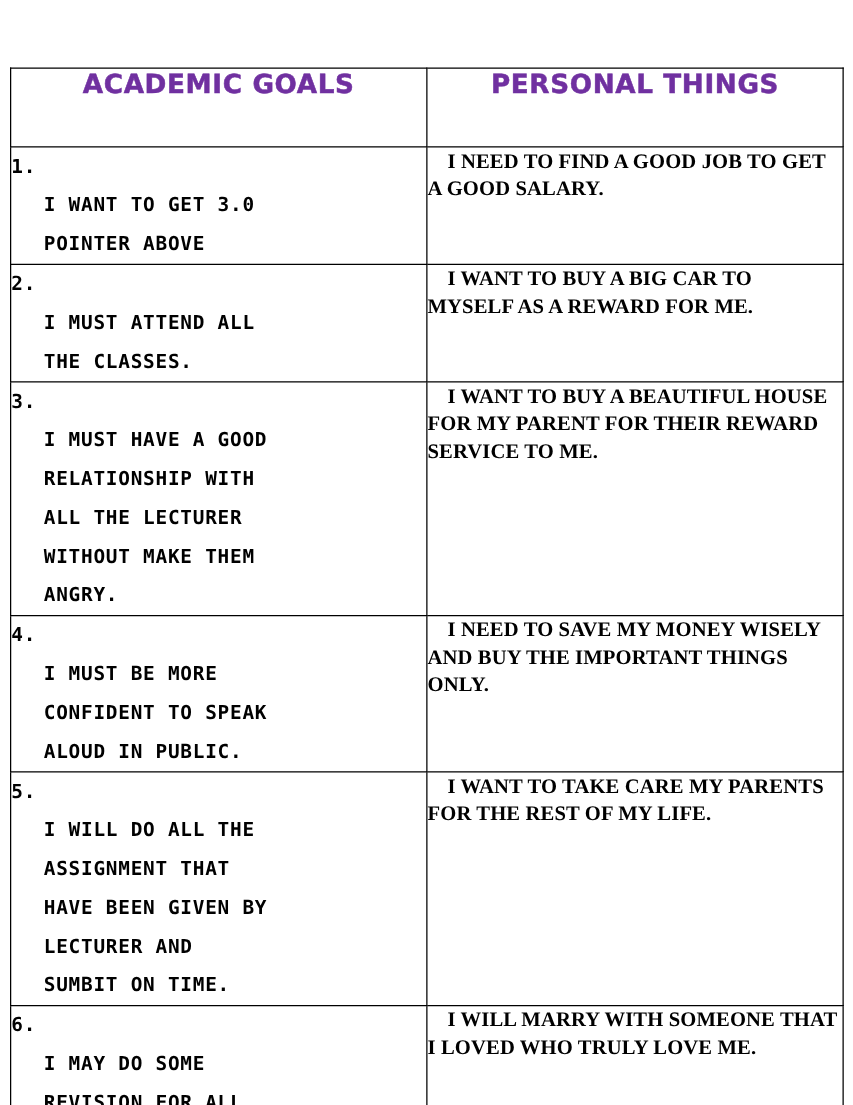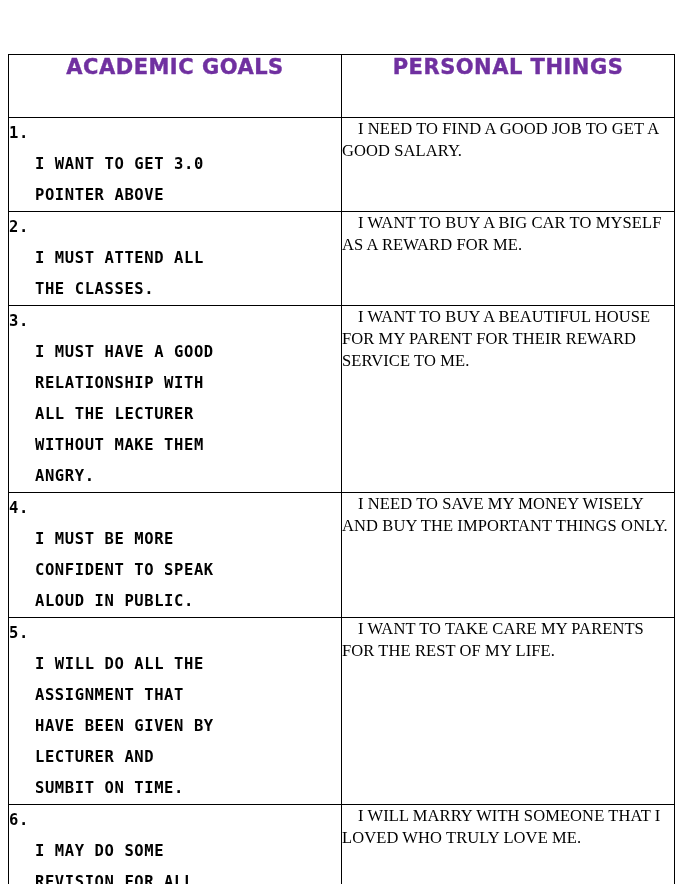--- a/index.html
+++ b/index.html
@@ -77,21 +77,21 @@
     line-height: 31px;
     letter-spacing: 0.6px;
   }
 
   
   .pers-cell {
     padding: 8px 8px 8px 10px;
   }
   .pers-text {
     font-family: "Liberation Serif", "DejaVu Serif", serif;
-    font-weight: normal;
+    font-weight: bold;
     font-size: 16.5px;
     line-height: 22px;
     letter-spacing: 0.1px;
     color: #000000;
     text-transform: uppercase;
     text-indent: 16px;
     white-space: pre-line;
   }
 
   

